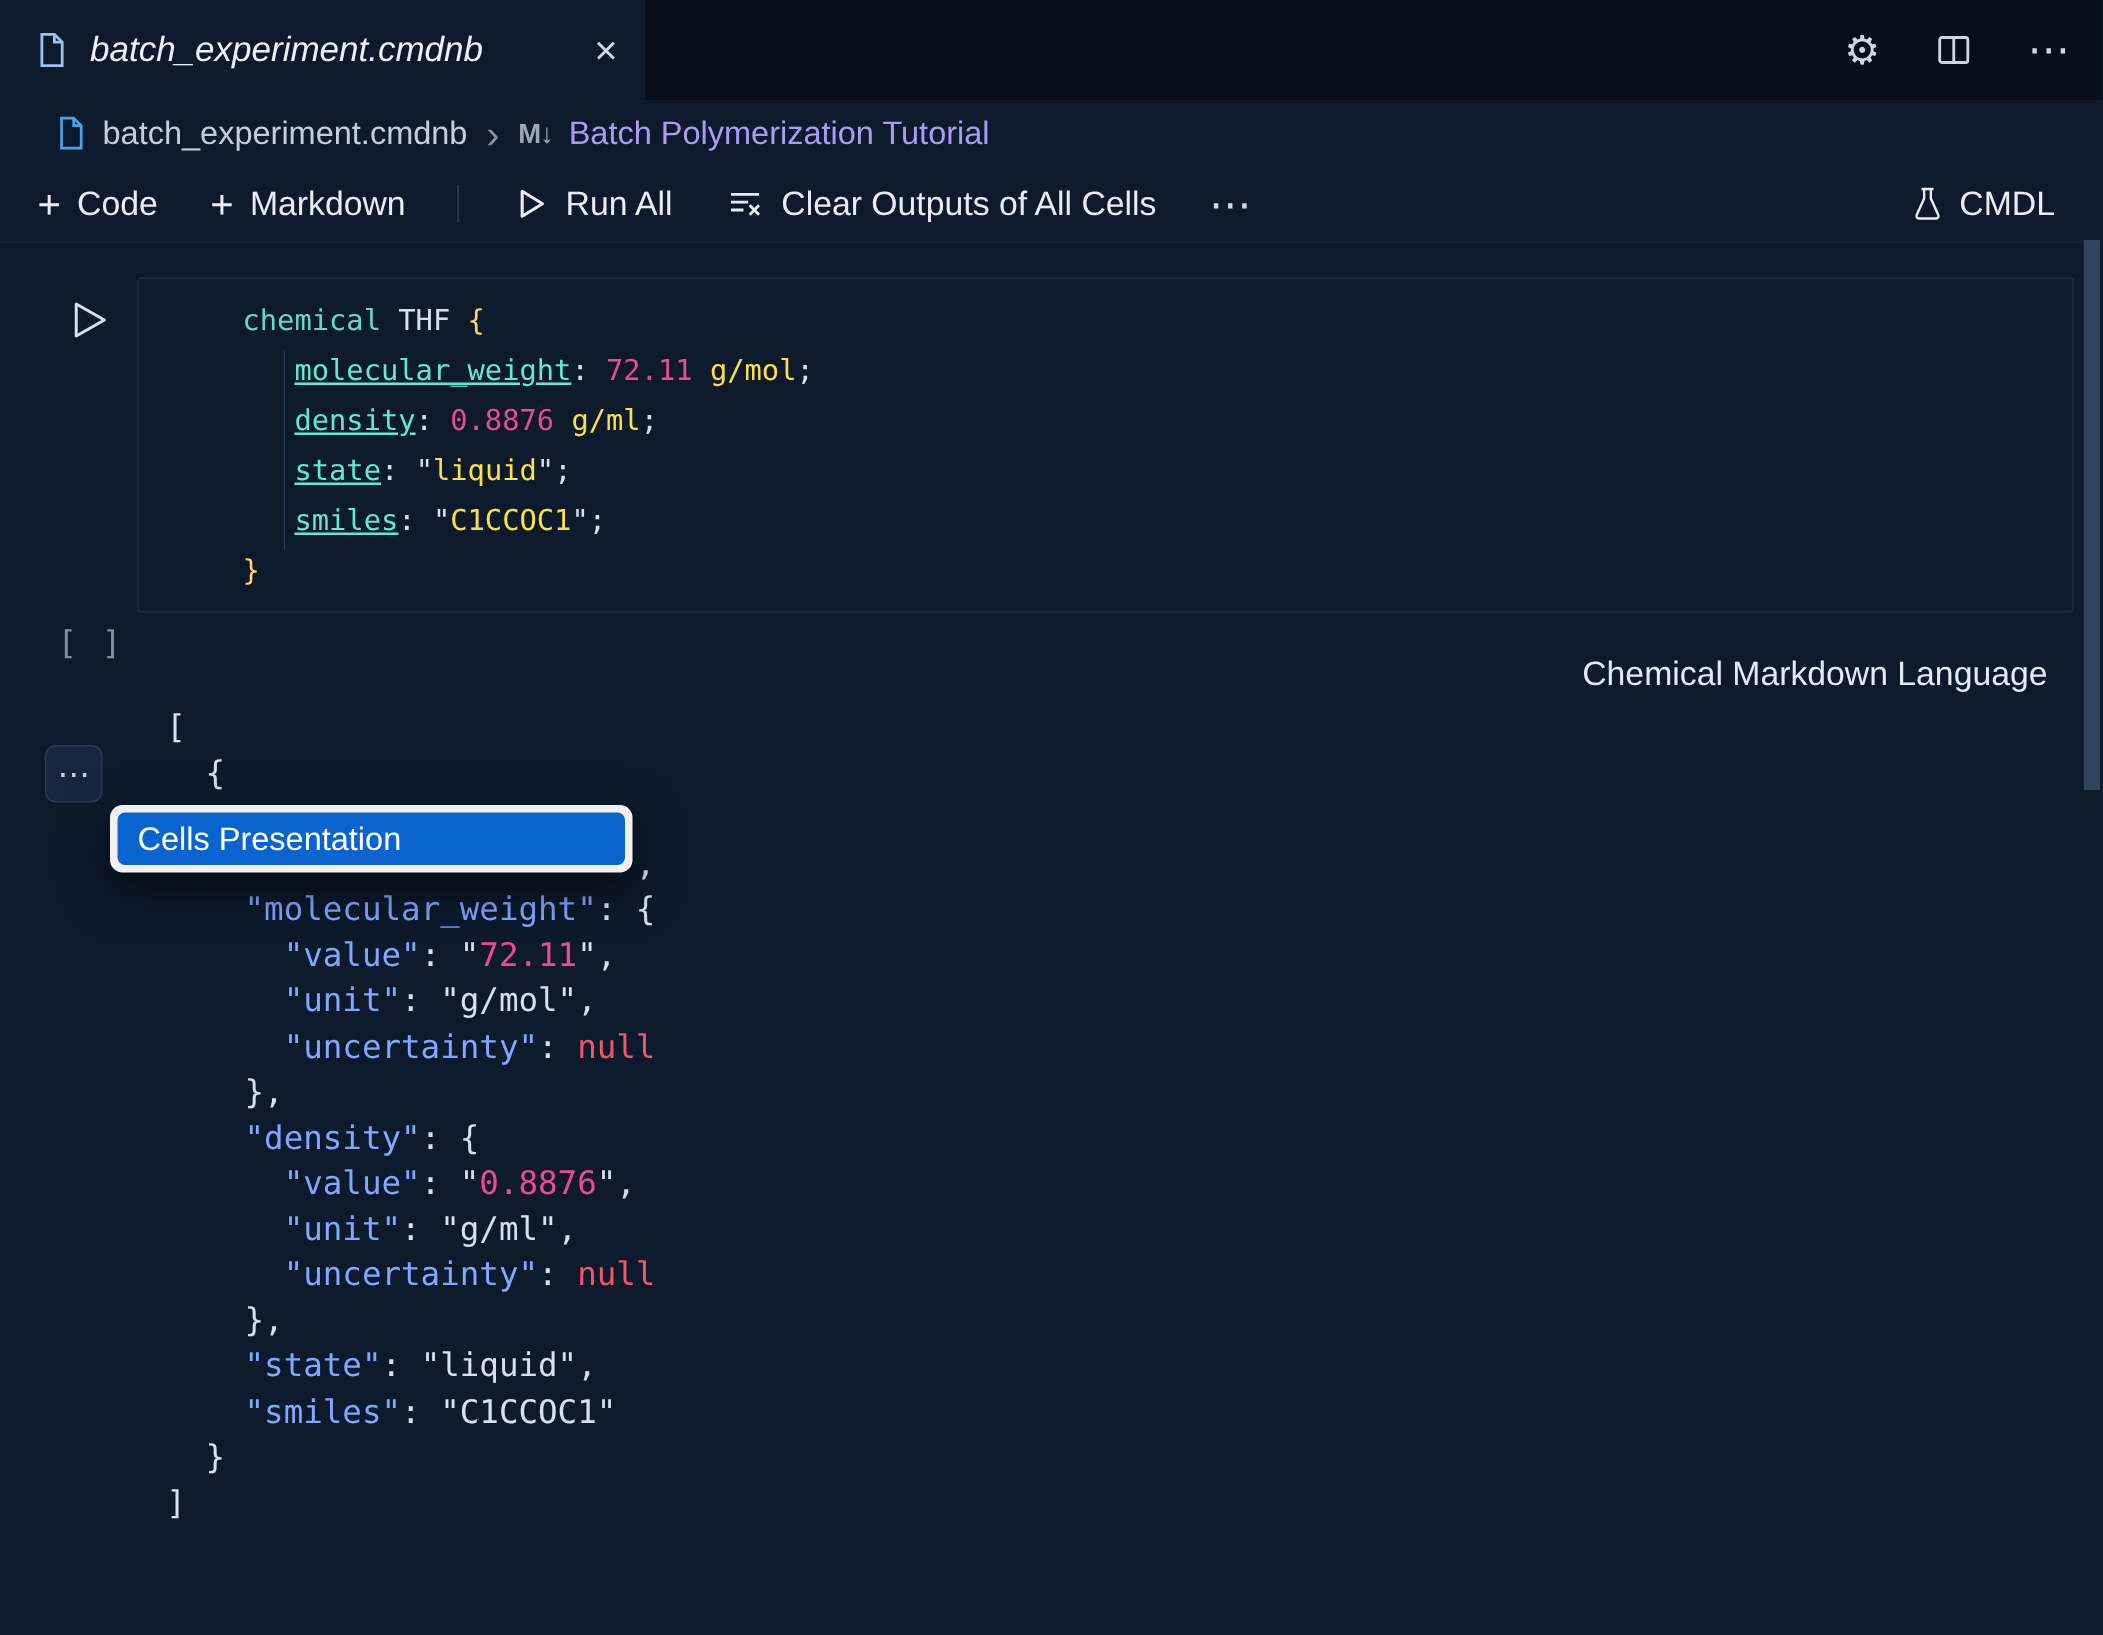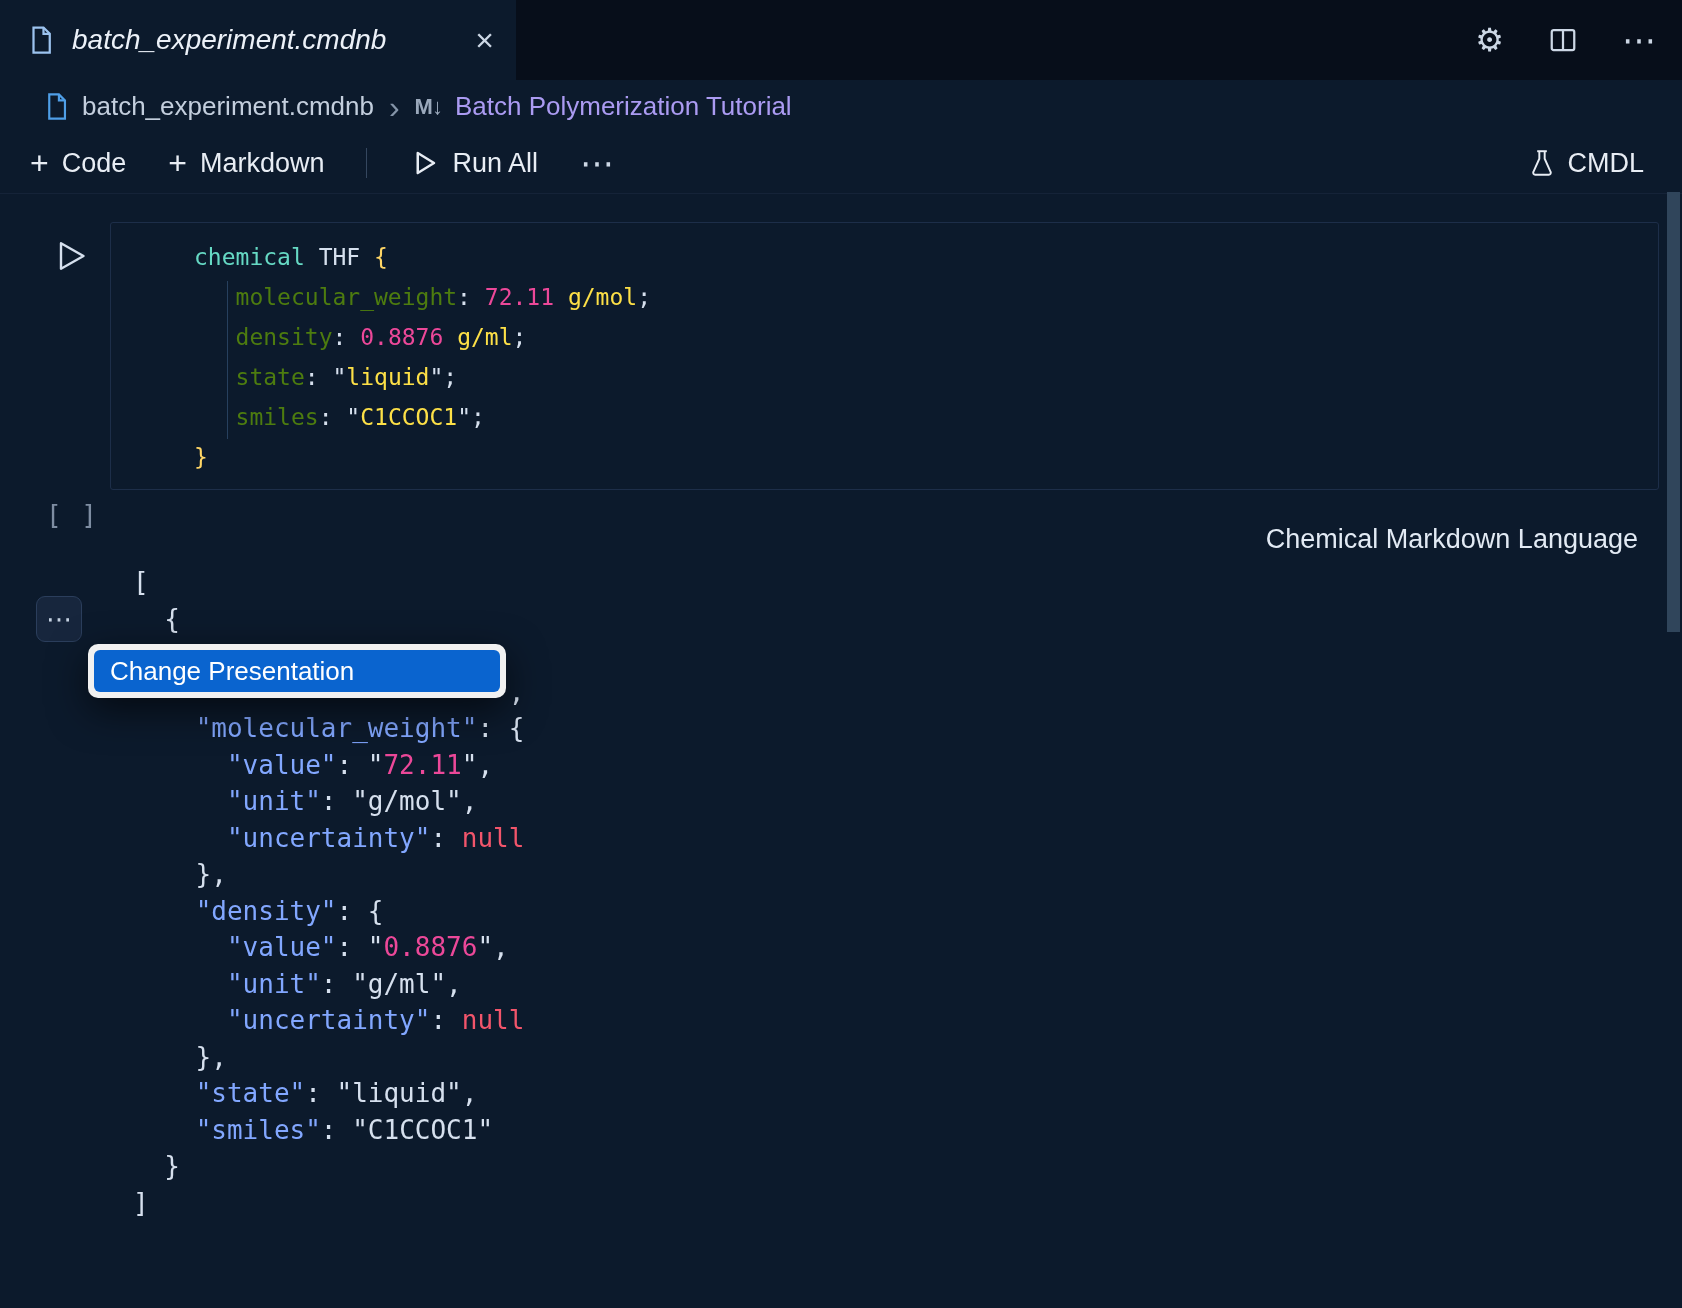--- a/index.html
+++ b/index.html
@@ -46,21 +46,21 @@
 
   
   .output-more { position:absolute; left:36px; top:596px; width:46px; height:46px; background:#17263d; border:1px solid #2b3e5c; border-radius:9px; color:#c6d2e2; font-size:26px; display:flex; align-items:center; justify-content:center; cursor:pointer; }
   .output-code { position:absolute; left:133px; top:564px; font-family:"DejaVu Sans Mono", monospace; font-size:26px; line-height:36.5px; }
   .output-code .line { height:36.5px; white-space:pre; }
 
   
   .tok-plain { color:#d6e0ee; }
   .tok-kw    { color:#66d9c4; }
   .tok-brace { color:#ffd666; }
-  .tok-prop  { color:#4d7c0f; }
+  .tok-prop  { color:#5eead4;text-decoration:underline; }
   .tok-num   { color:#ec4899; }
   .tok-green { color:#fde047;text-align:right; }
   .tok-q     { color:#d6e0ee; }
   .tok-key   { color:#82a7ff; }
   .tok-null  { color:#f2556b; }
 
   
   .ctx-menu { position:absolute; left:88px; top:644px; width:418px; background:#f1f1f1; border-radius:10px; padding:6px; box-shadow:0 12px 38px rgba(0,0,0,.6); z-index:20; }
   .ctx-item { height:42px; display:flex; align-items:center; justify-content:space-between; padding:0 16px; border-radius:6px; font-size:26px; color:#20252c; cursor:pointer; }
   .ctx-item.selected { background:#0a64cf; color:#ffffff; }
@@ -120,20 +120,29 @@
     <span>Markdown</span>
   </div>
   <div class="tb-divider"></div>
   <div class="tb-btn">
     <span>
       <svg width="30" height="30" viewBox="0 0 24 24" style="color:#e8edf4">
           <path d="M7 4l13 8-13 8z" fill="none" stroke="currentColor" stroke-width="2" stroke-linejoin="round"></path>
         </svg>
     </span>
     <span>Run All</span>
+  </div>
+  <div class="tb-btn">
+    <span>
+      <svg width="32" height="30" viewBox="0 0 24 24" style="color:#e8edf4">
+          <path d="M3 6h18M3 11h11M3 16h8" stroke="currentColor" stroke-width="1.8" fill="none"></path>
+          <path d="M15 13l6 6M21 13l-6 6" stroke="currentColor" stroke-width="1.8"></path>
+        </svg>
+    </span>
+    <span>Clear Outputs of All Cells</span>
   </div>
   <div class="tb-btn tb-more">⋯</div>
   <div class="kernel-btn">
     <span>
       <svg width="26" height="30" viewBox="0 0 24 28" style="color:#e8edf4">
           <path d="M9.5 3v7L4 22.2A1.9 1.9 0 0 0 5.7 25h12.6a1.9 1.9 0 0 0 1.7-2.8L14.5 10V3" fill="none" stroke="currentColor" stroke-width="1.8"></path>
           <line x1="7.5" y1="3" x2="16.5" y2="3" stroke="currentColor" stroke-width="1.8"></line>
         </svg>
     </span>
     <span>CMDL</span>
@@ -178,17 +187,17 @@
     <div class="line"><span class="tok-plain">      </span><span class="tok-key">"uncertainty"</span><span class="tok-plain">: </span><span class="tok-null">null</span></div>
     <div class="line"><span class="tok-plain">    },</span></div>
     <div class="line"><span class="tok-plain">    </span><span class="tok-key">"state"</span><span class="tok-plain">: "liquid",</span></div>
     <div class="line"><span class="tok-plain">    </span><span class="tok-key">"smiles"</span><span class="tok-plain">: "C1CCOC1"</span></div>
     <div class="line"><span class="tok-plain">  }</span></div>
     <div class="line"><span class="tok-plain">]</span></div>
   </div>
 
 <div class="ctx-menu">
   <div class="ctx-item selected">
-    <span>Change Presentation</span>
+    <span>Cells Presentation</span>
   </div>
 </div>
 
 <div class="scroll-thumb"></div>
 
 </body></html>

